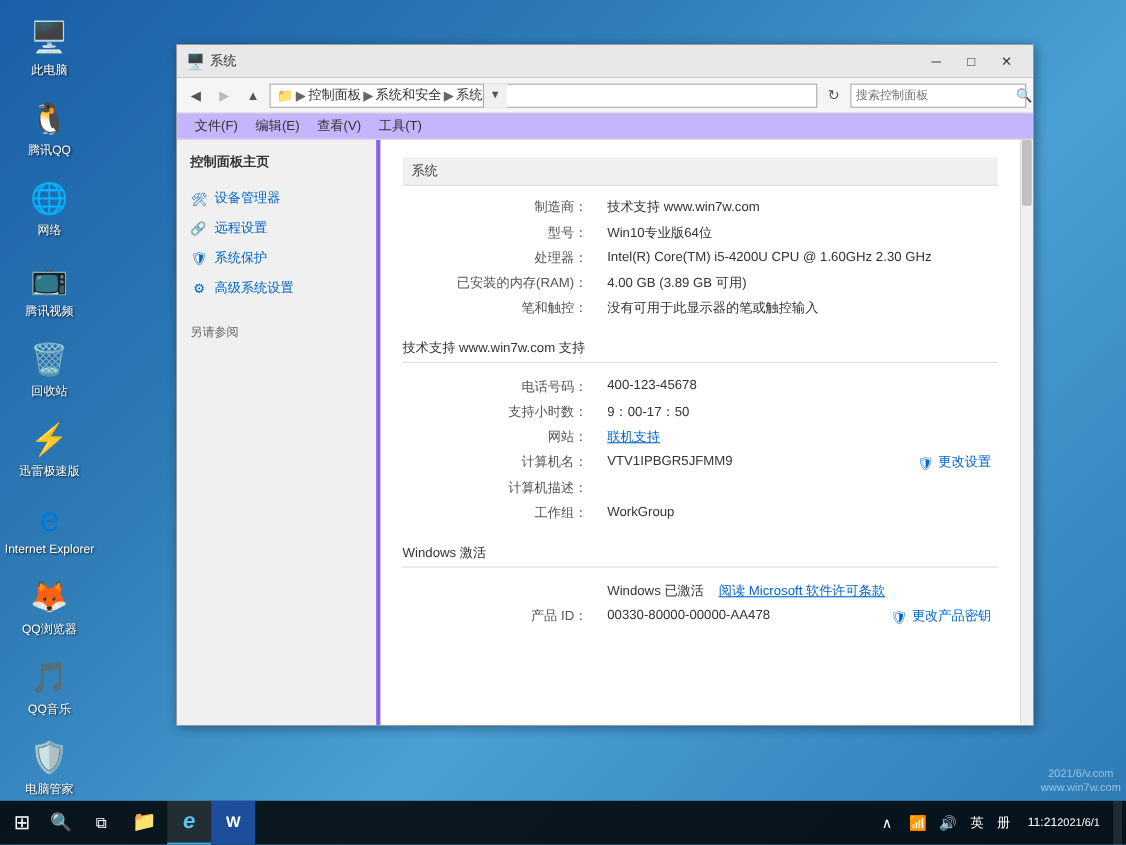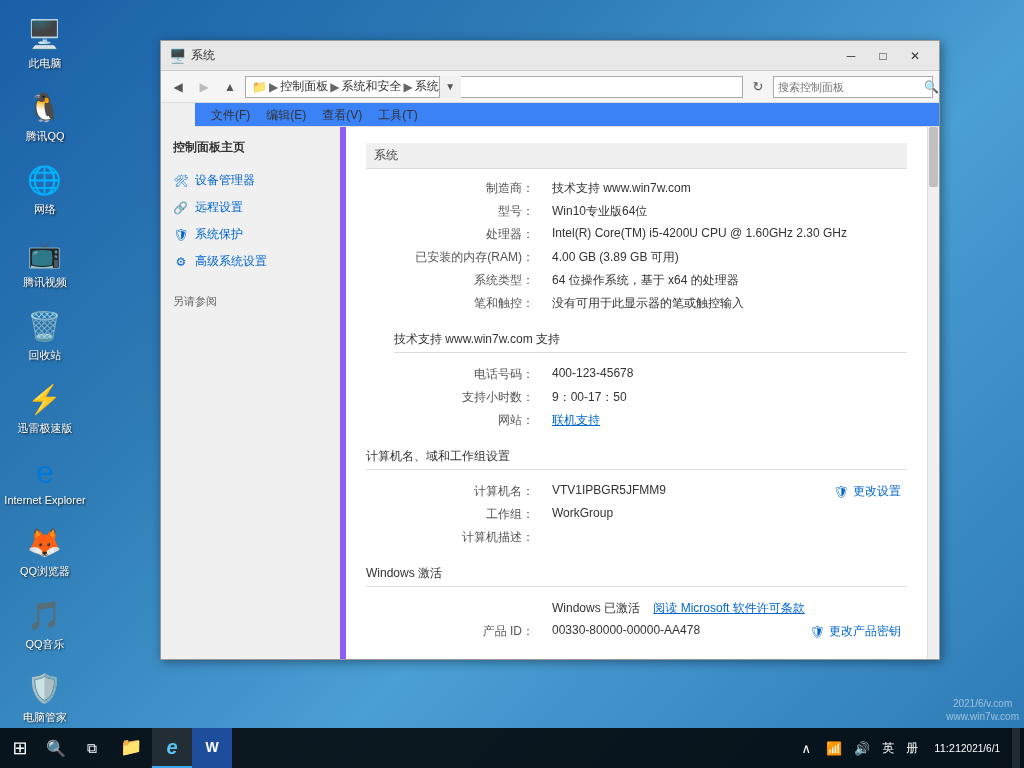--- a/index.html
+++ b/index.html
@@ -275,26 +275,25 @@
       border: none;
       outline: none;
       font-size: 11px;
       color: #999;
       background: transparent;
     }
 
     
     .menu-bar {
       height: 24px;
-      background: #3b82f6;
+      background: #c4b5fd;
       border-bottom: 1px solid #ddd;
       display: flex;
-      align-items: flex-start;
+      align-items: center;
       padding: 0 8px;
-      margin-left: 34px;
     }
     .menu-item {
       padding: 0 8px;
       height: 24px;
       display: flex;
       align-items: center;
       cursor: pointer;
       font-size: 12px;
       color: #333;
     }
@@ -303,21 +302,21 @@
     .window-content {
       flex: 1;
       display: flex;
       overflow: hidden;
     }
 
     
     .sidebar {
       width: 185px;
       background: #f0f0f0;
-      border-right: 6px solid #8b5cf6;
+      border-right: 4px solid #8b5cf6;
       padding: 12px 8px;
       overflow-y: auto;
       flex-shrink: 0;
     }
     .sidebar-title {
       font-size: 12px;
       color: #333;
       font-weight: bold;
       margin-bottom: 12px;
       padding-left: 4px;
@@ -589,68 +588,63 @@
             </tr>
             <tr>
               <td>处理器：</td>
               <td>Intel(R) Core(TM) i5-4200U CPU @ 1.60GHz   2.30 GHz</td>
             </tr>
             <tr>
               <td>已安装的内存(RAM)：</td>
               <td>4.00 GB (3.89 GB 可用)</td>
             </tr>
             <tr>
-              <td>系统类型：</td>
-              <td>64 位操作系统，基于 x64 的处理器</td>
-            </tr>
-            <tr>
               <td>笔和触控：</td>
               <td>没有可用于此显示器的笔或触控输入</td>
             </tr>
           </tbody>
             </table>
 
-          <div class="section-title" style="margin-top:16px;margin-left:28px;">技术支持 www.win7w.com 支持</div>
+          <div class="section-title" style="margin-top:16px;">技术支持 www.win7w.com 支持</div>
           <table class="info-table">
             <tbody>
                 <tr>
               <td>电话号码：</td>
               <td>400-123-45678</td>
             </tr>
             <tr>
               <td>支持小时数：</td>
               <td>9：00-17：50</td>
             </tr>
             <tr>
               <td>网站：</td>
               <td class="link-cell">联机支持</td>
             </tr>
           </tbody>
             </table>
 
-          <div class="section-title" style="margin-top:16px;">计算机名、域和工作组设置</div>
           <table class="info-table">
             <tbody>
                 <tr>
               <td>计算机名：</td>
               <td>
                 <span>VTV1IPBGR5JFMM9</span>
                 <span class="change-btn" style="float:right;">
                   <span style="color:#0066cc;">🛡</span>
                   <span>更改设置</span>
                 </span>
               </td>
             </tr>
             <tr>
+              <td>计算机描述：</td>
+              <td></td>
+            </tr>
+            <tr>
               <td>工作组：</td>
               <td>WorkGroup</td>
-            </tr>
-            <tr>
-              <td>计算机描述：</td>
-              <td></td>
             </tr>
           </tbody>
             </table>
 
           <div class="section-title" style="">Windows 激活</div>
           <table class="info-table">
             <tbody>
                 <tr>
               <td style="width:10px;"></td>
               <td>

